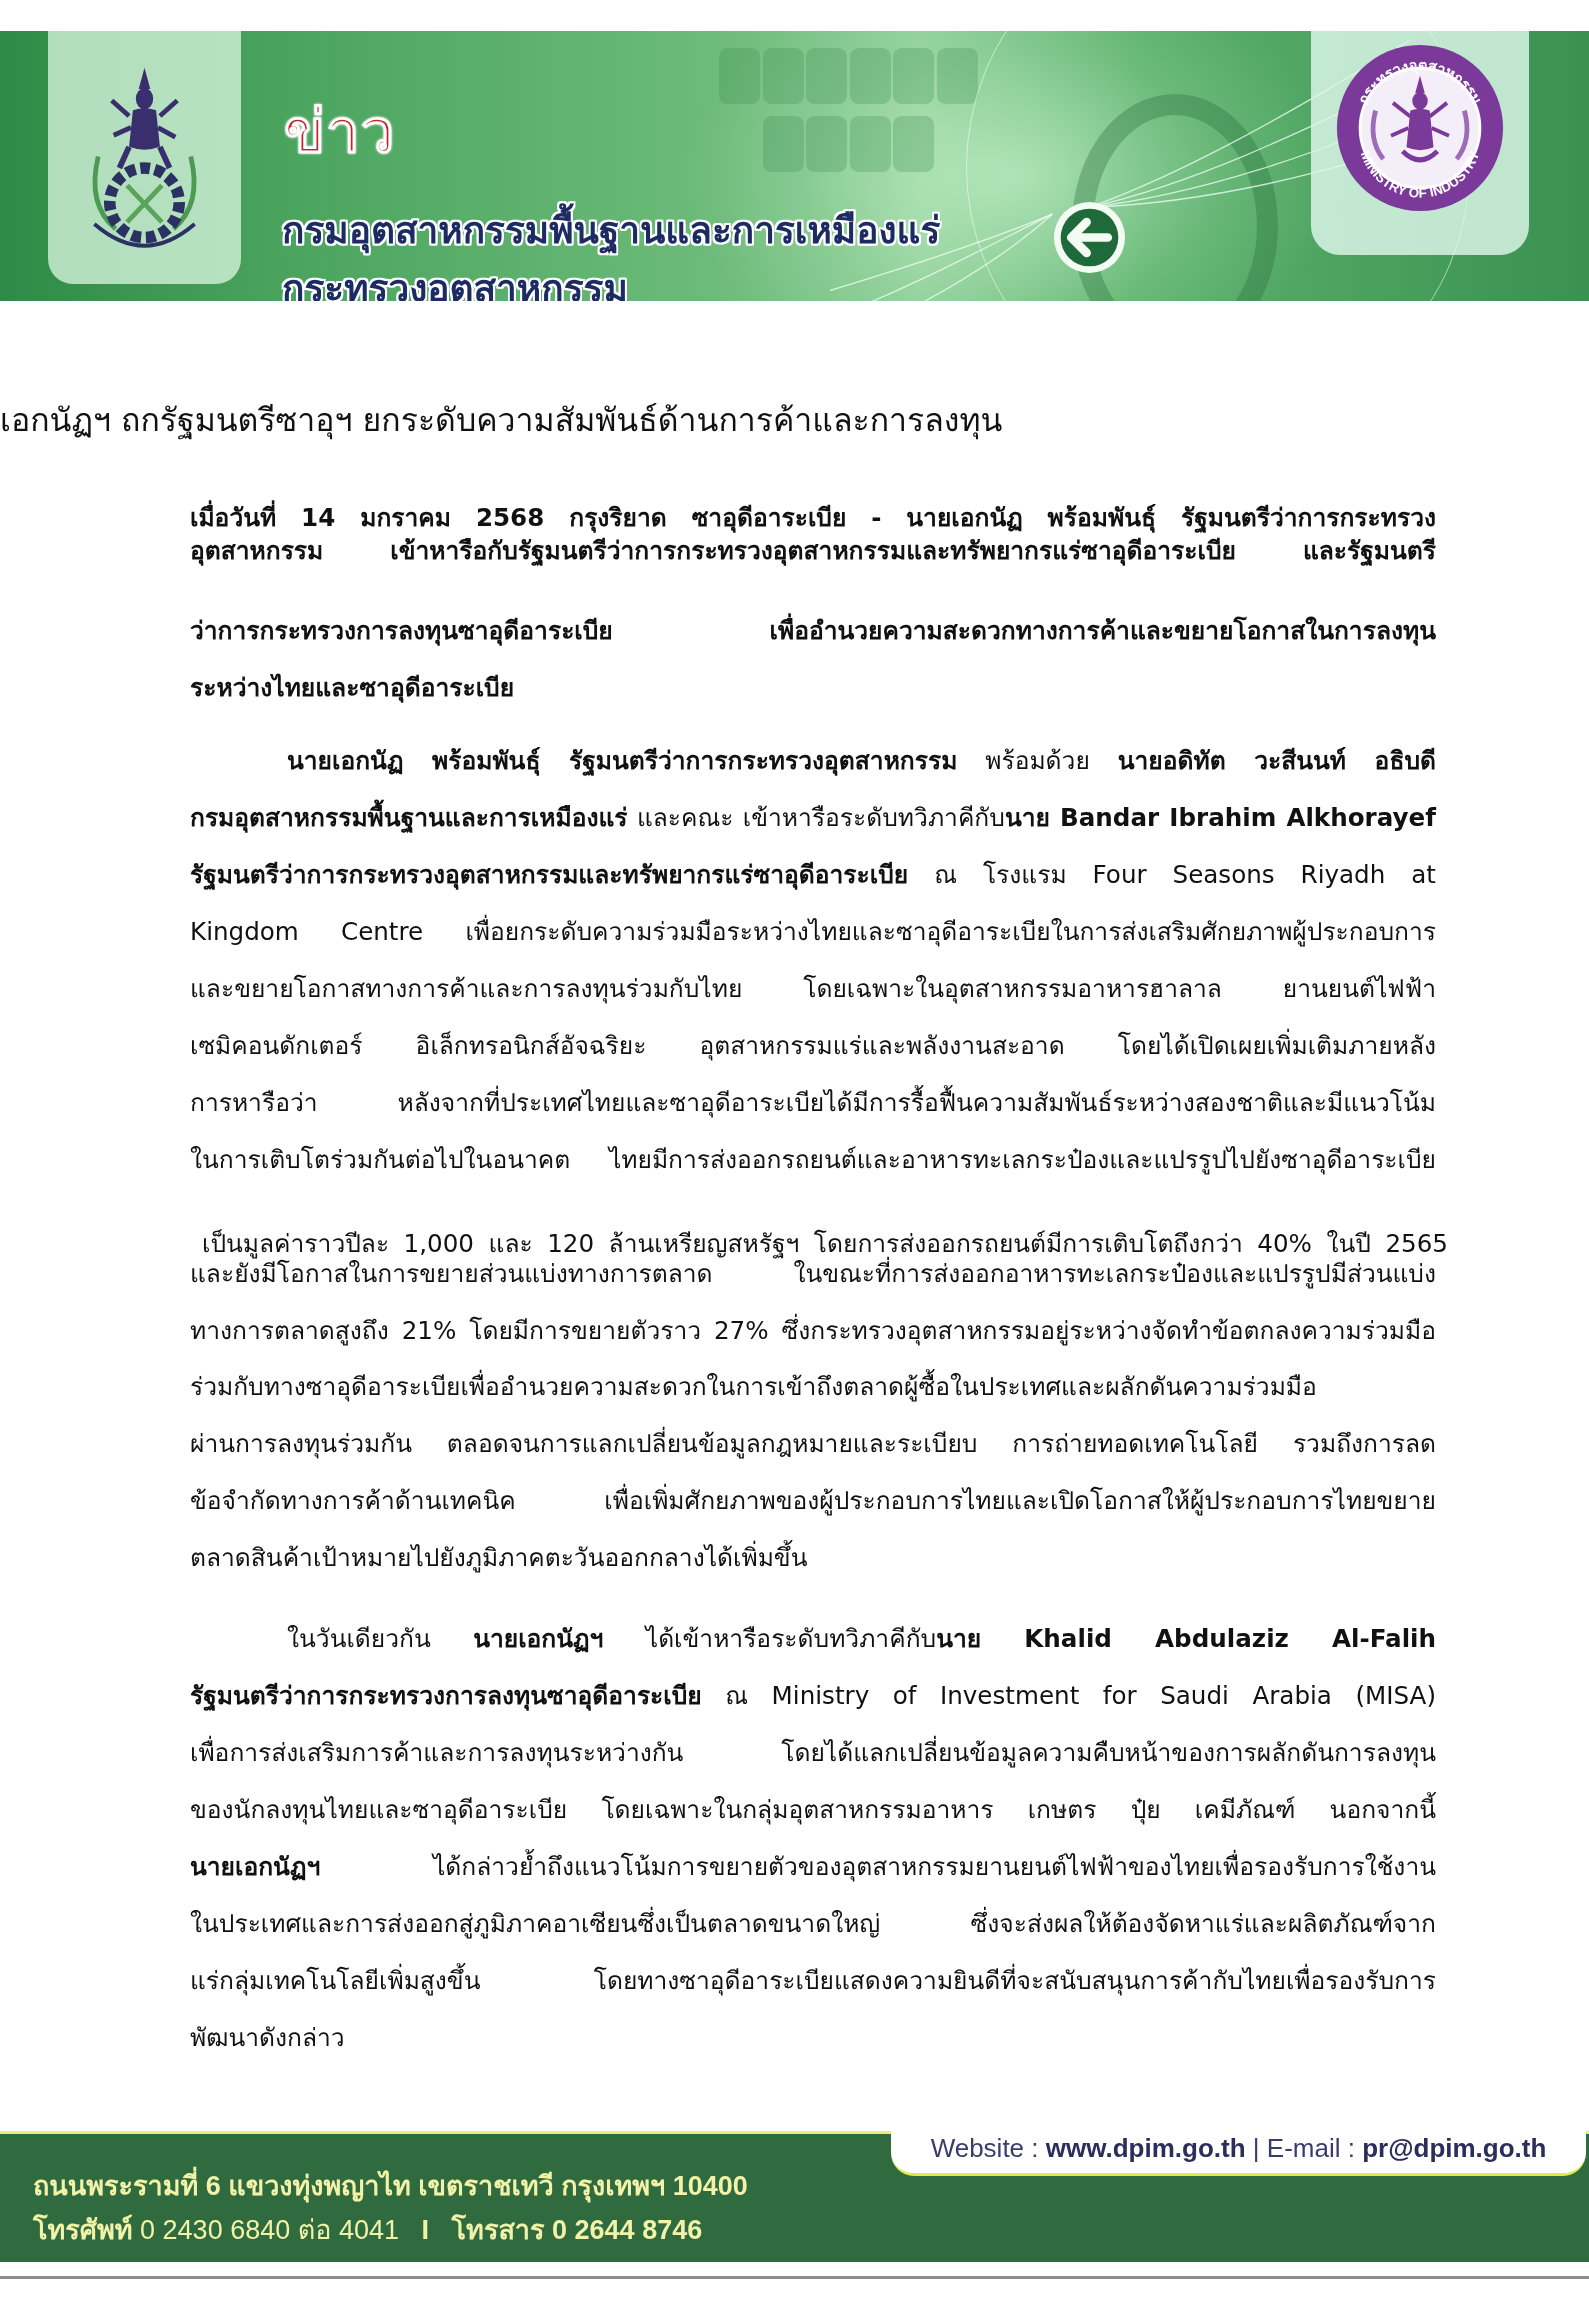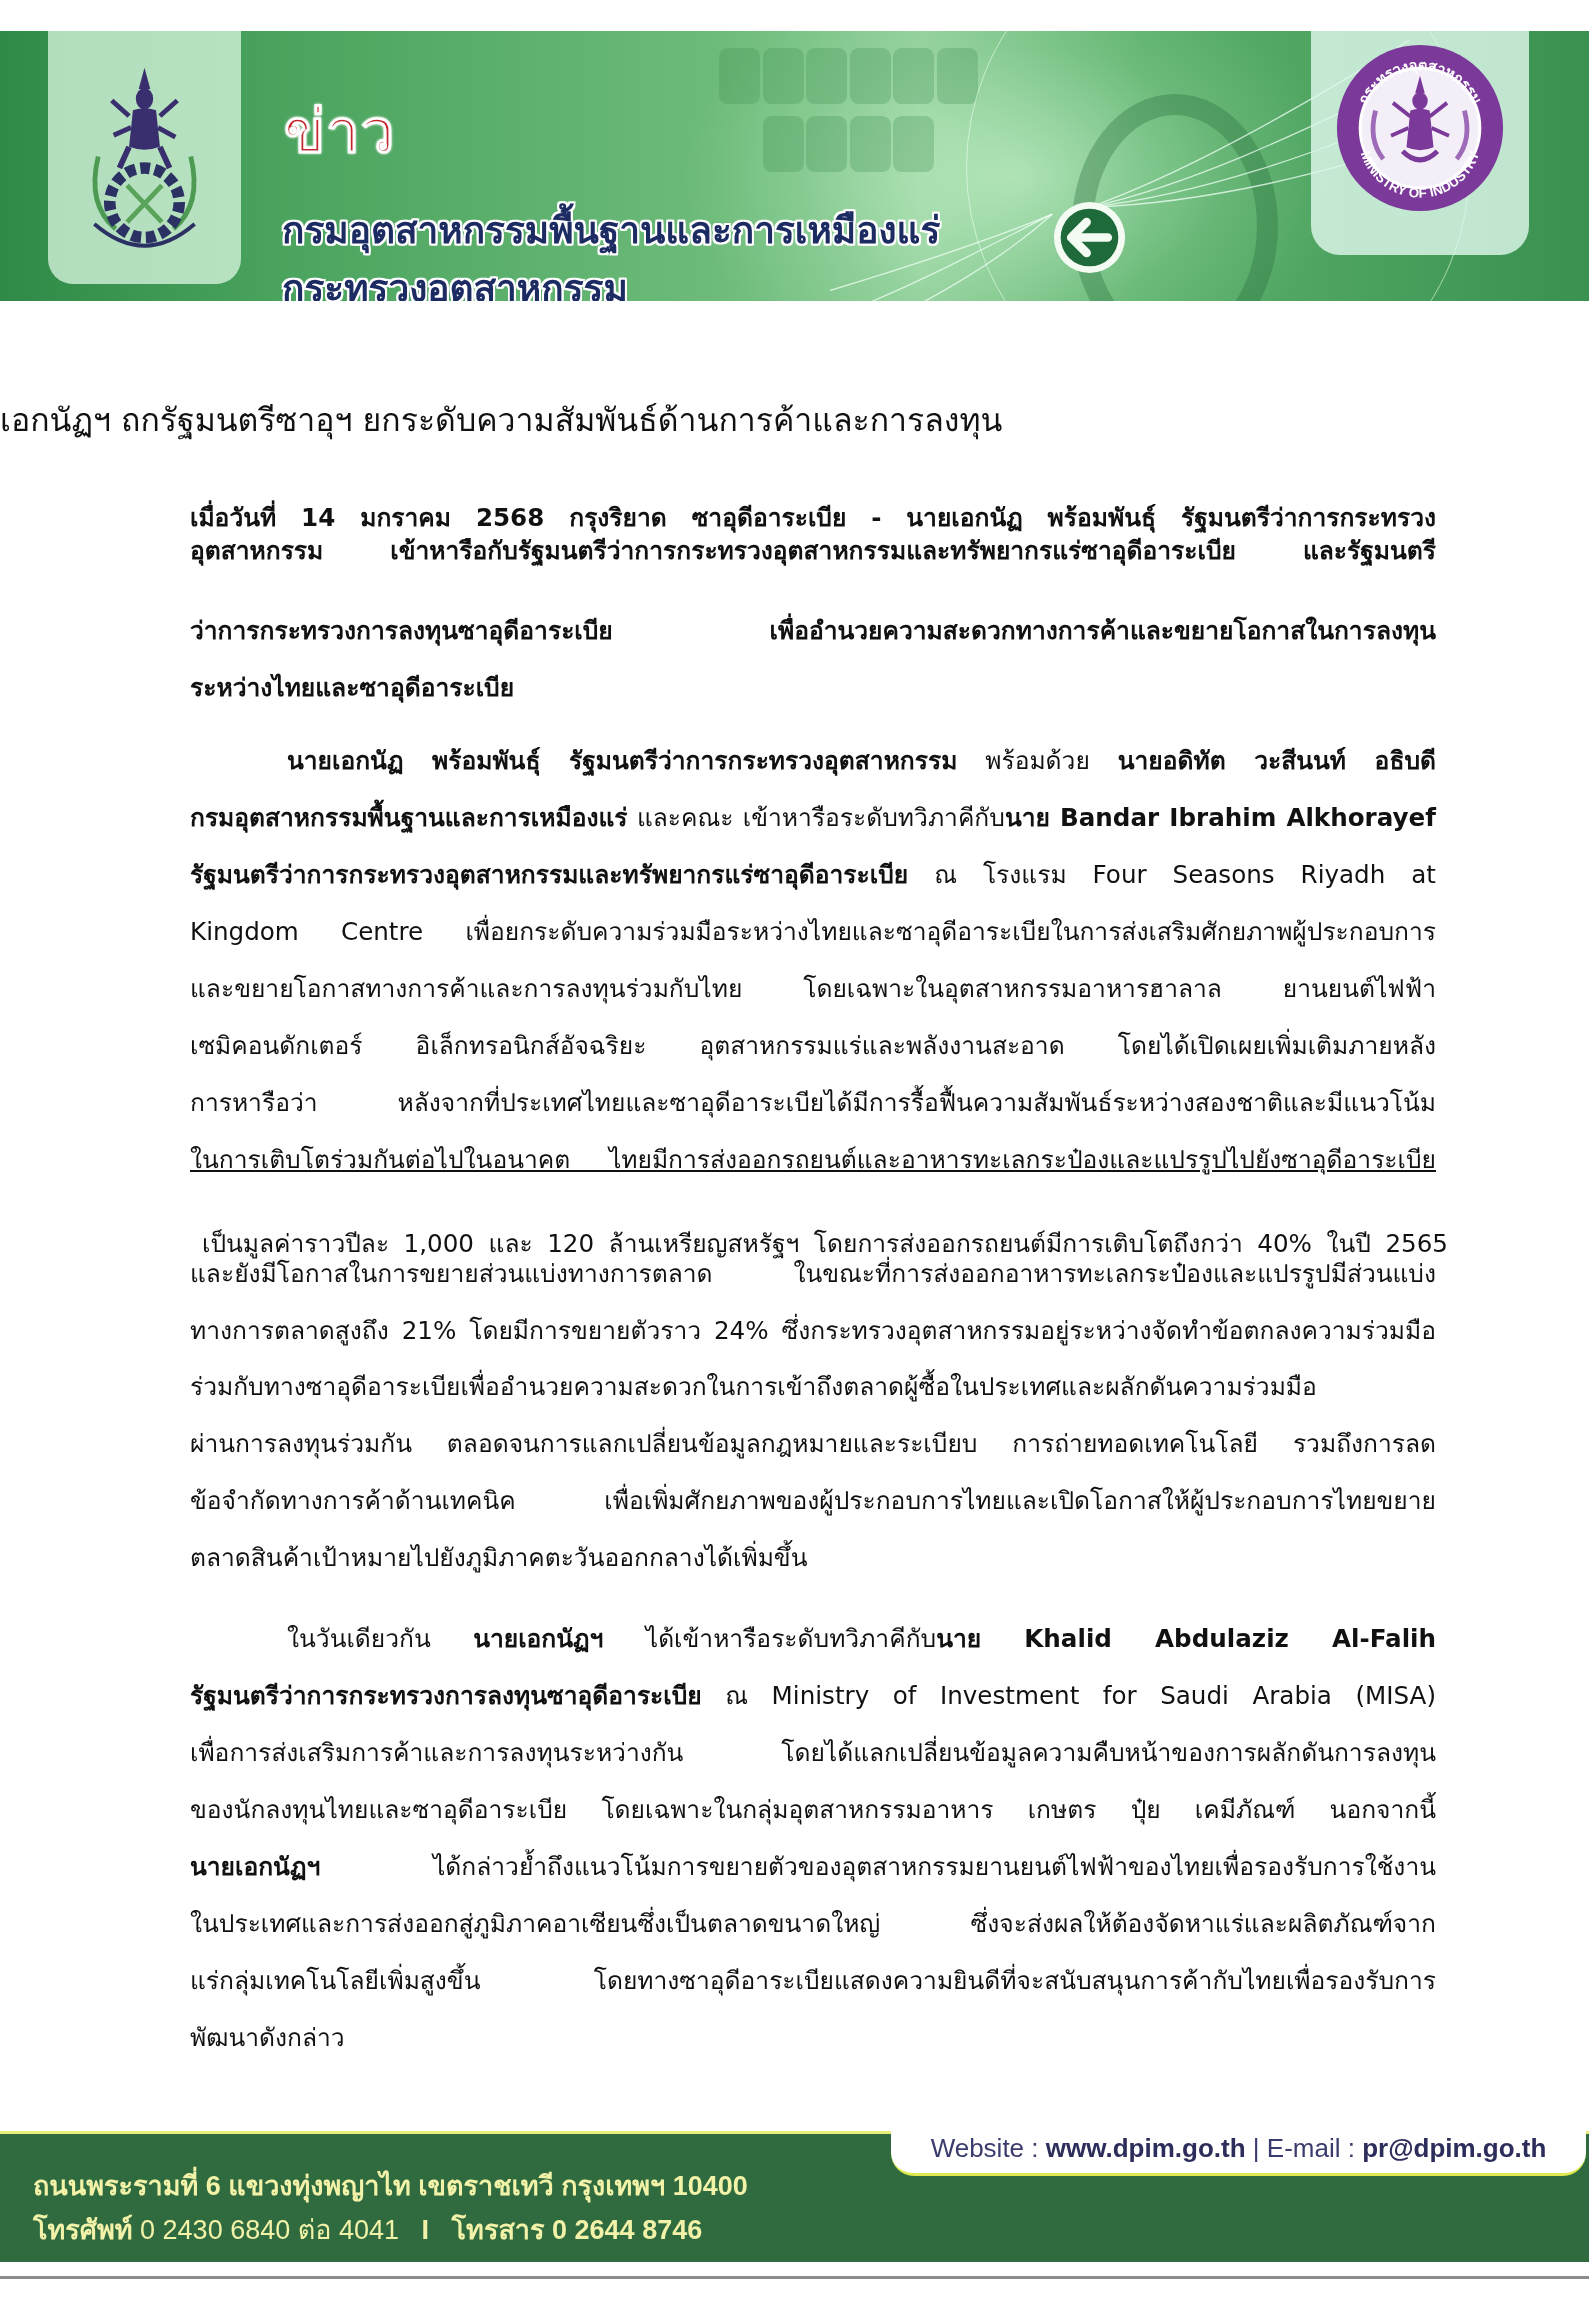--- a/index.html
+++ b/index.html
@@ -139,24 +139,24 @@
     <div class="line" style="top: 522px;"><span class="b">อุตสาหกรรม เข้าหารือกับรัฐมนตรีว่าการกระทรวงอุตสาหกรรมและทรัพยากรแร่ซาอุดีอาระเบีย และรัฐมนตรี</span></div>
     <div class="line" style="top: 602px;"><span class="b">ว่าการกระทรวงการลงทุนซาอุดีอาระเบีย เพื่ออำนวยความสะดวกทางการค้าและขยายโอกาสในการลงทุน</span></div>
     <div class="line last" style="top: 659px;"><span class="b">ระหว่างไทยและซาอุดีอาระเบีย</span></div>
     <div class="line indent" style="top: 732px;"><span class="b">นายเอกนัฏ พร้อมพันธุ์ รัฐมนตรีว่าการกระทรวงอุตสาหกรรม</span><span> พร้อมด้วย </span><span class="b">นายอดิทัต วะสีนนท์ อธิบดี</span></div>
     <div class="line" style="top: 789px;"><span class="b">กรมอุตสาหกรรมพื้นฐานและการเหมืองแร่</span><span> และคณะ เข้าหารือระดับทวิภาคีกับ</span><span class="b">นาย Bandar Ibrahim Alkhorayef</span></div>
     <div class="line" style="top: 846px;"><span class="b">รัฐมนตรีว่าการกระทรวงอุตสาหกรรมและทรัพยากรแร่ซาอุดีอาระเบีย</span><span> ณ โรงแรม Four Seasons Riyadh at</span></div>
     <div class="line" style="top: 903px;"><span>Kingdom Centre เพื่อยกระดับความร่วมมือระหว่างไทยและซาอุดีอาระเบียในการส่งเสริมศักยภาพผู้ประกอบการ</span></div>
     <div class="line" style="top: 960px;"><span>และขยายโอกาสทางการค้าและการลงทุนร่วมกับไทย โดยเฉพาะในอุตสาหกรรมอาหารฮาลาล ยานยนต์ไฟฟ้า</span></div>
     <div class="line" style="top: 1017px;"><span>เซมิคอนดักเตอร์ อิเล็กทรอนิกส์อัจฉริยะ อุตสาหกรรมแร่และพลังงานสะอาด โดยได้เปิดเผยเพิ่มเติมภายหลัง</span></div>
     <div class="line" style="top: 1074px;"><span>การหารือว่า หลังจากที่ประเทศไทยและซาอุดีอาระเบียได้มีการรื้อฟื้นความสัมพันธ์ระหว่างสองชาติและมีแนวโน้ม</span></div>
-    <div class="line" style="top: 1131px; text-decoration: underline;"><span>ในการเติบโตร่วมกันต่อไปในอนาคต ไทยมีการส่งออกรถยนต์และอาหารทะเลกระป๋องและแปรรูปไปยังซาอุดีอาระเบีย</span></div>
+    <div class="line" style="top: 1131px;"><span>ในการเติบโตร่วมกันต่อไปในอนาคต ไทยมีการส่งออกรถยนต์และอาหารทะเลกระป๋องและแปรรูปไปยังซาอุดีอาระเบีย</span></div>
     <div class="line" style="top: 1215px; margin-left: 12px;"><span>เป็นมูลค่าราวปีละ 1,000 และ 120 ล้านเหรียญสหรัฐฯ โดยการส่งออกรถยนต์มีการเติบโตถึงกว่า 40% ในปี 2565</span></div>
     <div class="line" style="top: 1245px;"><span>และยังมีโอกาสในการขยายส่วนแบ่งทางการตลาด ในขณะที่การส่งออกอาหารทะเลกระป๋องและแปรรูปมีส่วนแบ่ง</span></div>
-    <div class="line" style="top: 1302px;"><span>ทางการตลาดสูงถึง 21% โดยมีการขยายตัวราว 24% ซึ่งกระทรวงอุตสาหกรรมอยู่ระหว่างจัดทำข้อตกลงความร่วมมือ</span></div>
+    <div class="line" style="top: 1302px;"><span>ทางการตลาดสูงถึง 21% โดยมีการขยายตัวราว 27% ซึ่งกระทรวงอุตสาหกรรมอยู่ระหว่างจัดทำข้อตกลงความร่วมมือ</span></div>
     <div class="line" style="top: 1358px;"><span>ร่วมกับทางซาอุดีอาระเบียเพื่ออำนวยความสะดวกในการเข้าถึงตลาดผู้ซื้อในประเทศและผลักดันความร่วมมือ</span></div>
     <div class="line" style="top: 1415px;"><span>ผ่านการลงทุนร่วมกัน ตลอดจนการแลกเปลี่ยนข้อมูลกฎหมายและระเบียบ การถ่ายทอดเทคโนโลยี รวมถึงการลด</span></div>
     <div class="line" style="top: 1472px;"><span>ข้อจำกัดทางการค้าด้านเทคนิค เพื่อเพิ่มศักยภาพของผู้ประกอบการไทยและเปิดโอกาสให้ผู้ประกอบการไทยขยาย</span></div>
     <div class="line last" style="top: 1529px;"><span>ตลาดสินค้าเป้าหมายไปยังภูมิภาคตะวันออกกลางได้เพิ่มขึ้น</span></div>
     <div class="line indent" style="top: 1610px;"><span>ในวันเดียวกัน </span><span class="b">นายเอกนัฏฯ</span><span> ได้เข้าหารือระดับทวิภาคีกับ</span><span class="b">นาย Khalid Abdulaziz Al-Falih</span></div>
     <div class="line" style="top: 1667px;"><span class="b">รัฐมนตรีว่าการกระทรวงการลงทุนซาอุดีอาระเบีย</span><span> ณ Ministry of Investment for Saudi Arabia (MISA)</span></div>
     <div class="line" style="top: 1724px;"><span>เพื่อการส่งเสริมการค้าและการลงทุนระหว่างกัน โดยได้แลกเปลี่ยนข้อมูลความคืบหน้าของการผลักดันการลงทุน</span></div>
     <div class="line" style="top: 1781px;"><span>ของนักลงทุนไทยและซาอุดีอาระเบีย โดยเฉพาะในกลุ่มอุตสาหกรรมอาหาร เกษตร ปุ๋ย เคมีภัณฑ์ นอกจากนี้</span></div>
     <div class="line" style="top: 1838px;"><span class="b">นายเอกนัฏฯ</span><span> ได้กล่าวย้ำถึงแนวโน้มการขยายตัวของอุตสาหกรรมยานยนต์ไฟฟ้าของไทยเพื่อรองรับการใช้งาน</span></div>
     <div class="line" style="top: 1895px;"><span>ในประเทศและการส่งออกสู่ภูมิภาคอาเซียนซึ่งเป็นตลาดขนาดใหญ่ ซึ่งจะส่งผลให้ต้องจัดหาแร่และผลิตภัณฑ์จาก</span></div>

